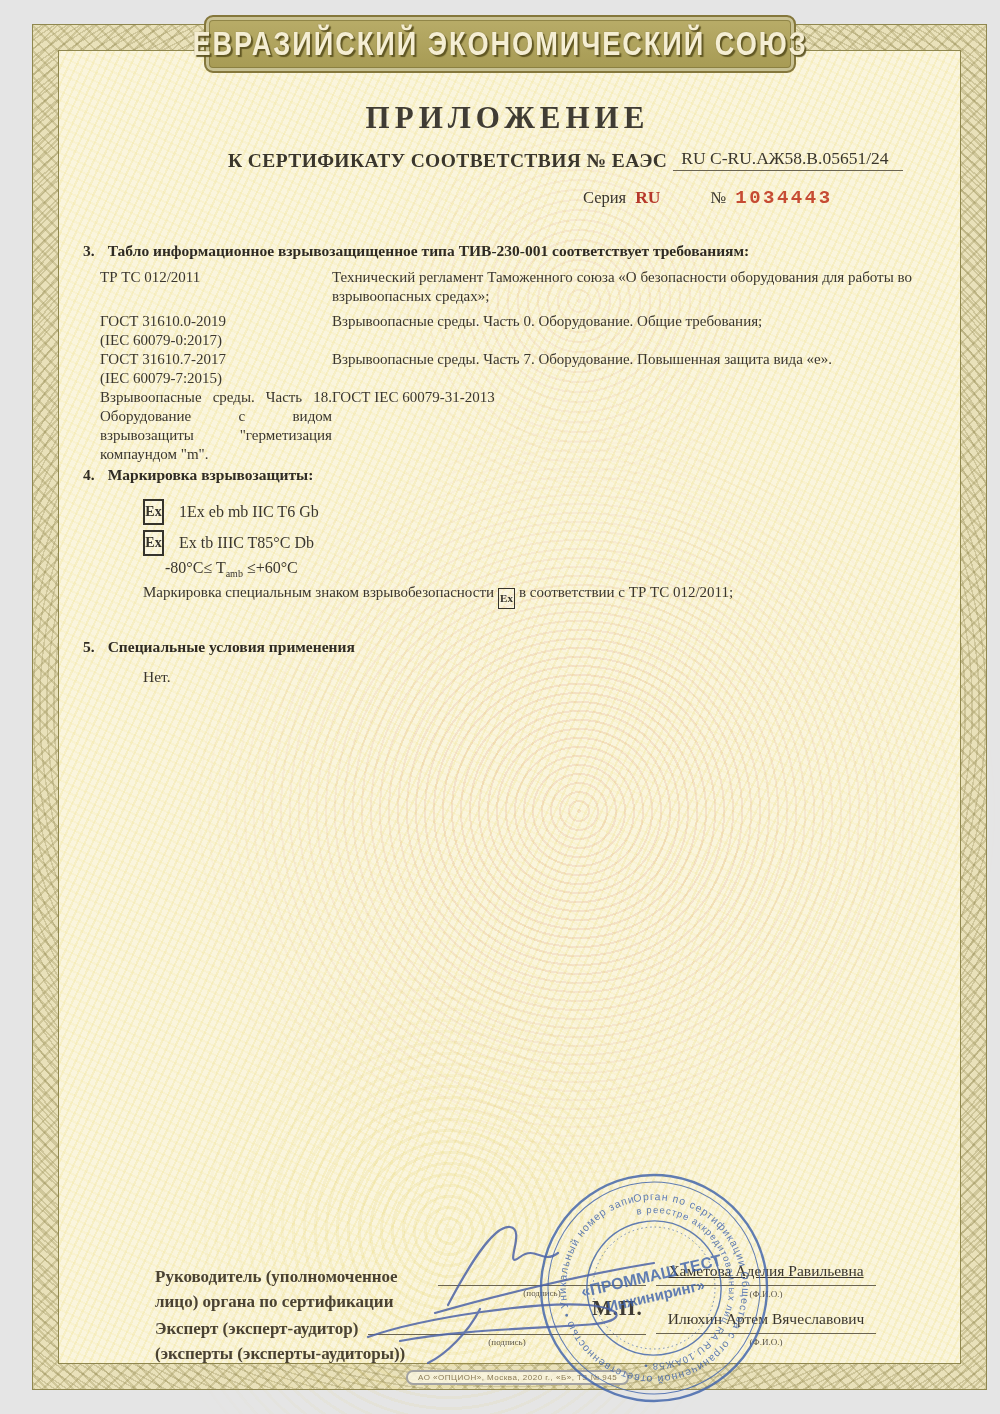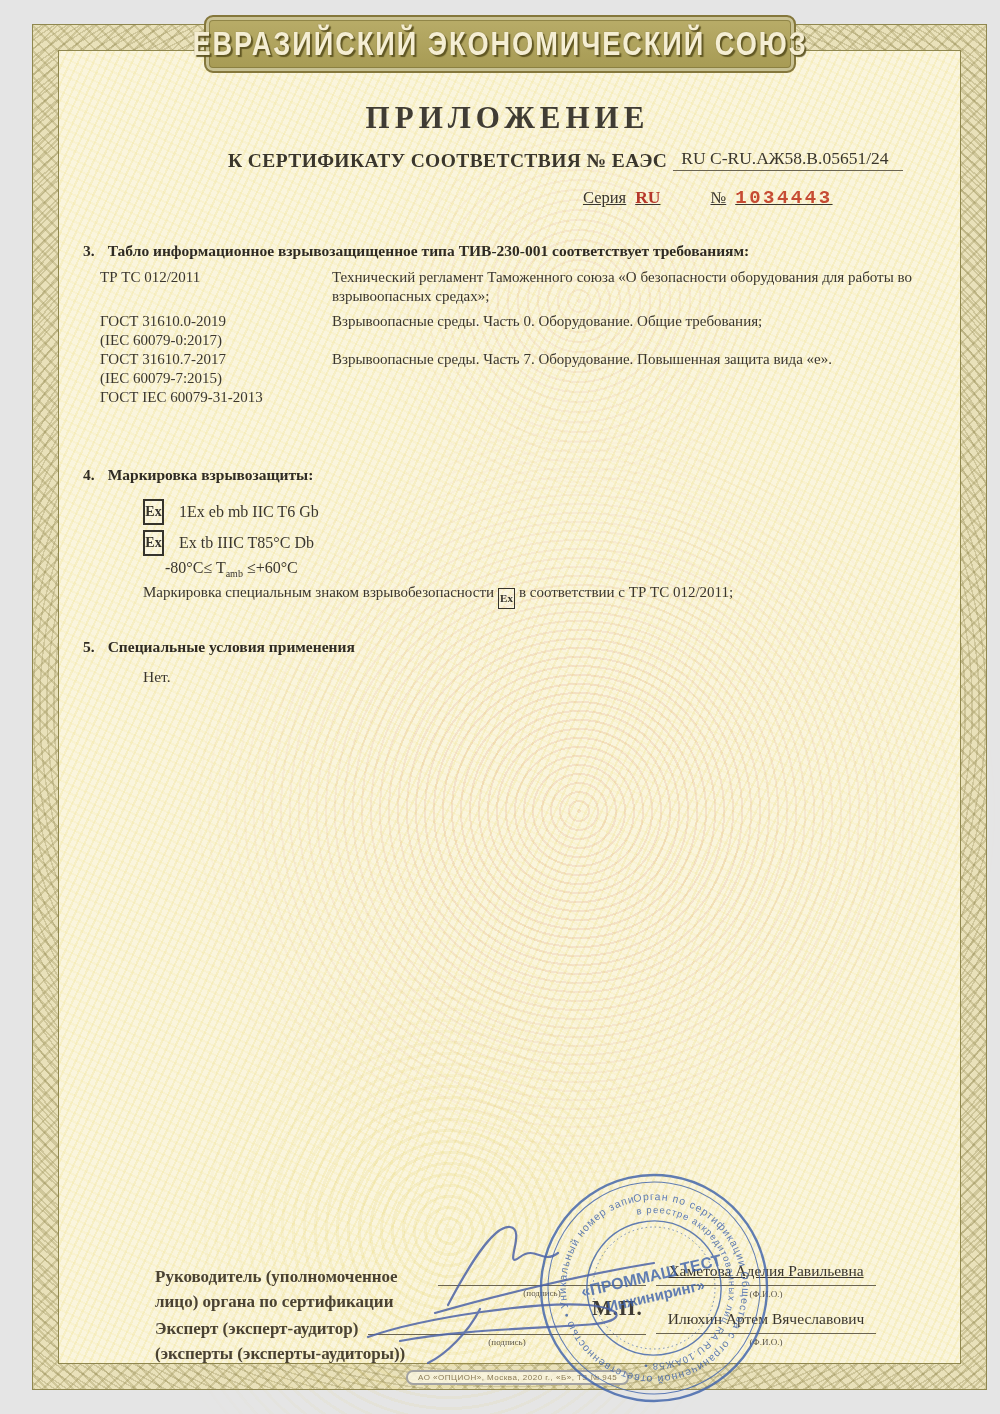--- a/index.html
+++ b/index.html
@@ -41,21 +41,21 @@
 
   .abs{position:absolute;z-index:2;}
 
   
   .doc-title{left:60px;top:100px;width:895px;text-align:center;
              font-size:31px;font-weight:bold;letter-spacing:5px;color:#403c34;}
   .subtitle-row{left:228px;top:148px;display:flex;align-items:flex-end;white-space:nowrap;text-align:center;}
   .subtitle{font-size:19.5px;font-weight:bold;letter-spacing:.4px;color:#3a362c;}
   .cert-num{font-size:17.5px;color:#3a362c;border-bottom:1px solid #6b6552;
             padding:0 14px 1px 8px;margin-left:6px;margin-bottom:1px;}
-  .series-row{left:583px;top:187px;display:flex;align-items:baseline;font-size:16.5px;white-space:nowrap;text-decoration:underline;}
+  .series-row{left:583px;top:187px;display:flex;align-items:baseline;font-size:16.5px;white-space:nowrap;}
   .series-val{color:#b5372a;font-weight:bold;font-size:17.5px;margin-left:9px;}
   .num-sign{margin-left:50px;}
   .num-val{font-family:"Liberation Mono",monospace;font-size:19px;letter-spacing:2.5px;
            color:#c64b33;margin-left:9px;font-weight:bold;}
 
   
   .sec-heading{display:flex;gap:13px;font-weight:bold;font-size:15.5px;color:#2f2b23;}
   .sh3{left:83px;top:242px;width:830px;}
   .sh4{left:83px;top:466px;}
   .sh5{left:83px;top:638px;}
@@ -142,20 +142,21 @@
 
   <div class="abs req-grid">
     <div class="req-code gap-b">ТР ТС 012/2011</div>
     <div class="req-text gap-b">Технический регламент Таможенного союза «О безопасности оборудования для работы во взрывоопасных средах»;</div>
     <div class="req-code">ГОСТ 31610.0-2019
 (IEC 60079-0:2017)</div>
     <div class="req-text">Взрывоопасные среды. Часть 0. Оборудование. Общие требования;</div>
     <div class="req-code">ГОСТ 31610.7-2017
 (IEC 60079-7:2015)</div>
     <div class="req-text">Взрывоопасные среды. Часть 7. Оборудование. Повышенная защита вида «е».</div>
+    <div class="req-text">Взрывоопасные среды. Часть 18. Оборудование с видом взрывозащиты "герметизация компаундом "m".</div>
     <div class="req-code">ГОСТ IEC 60079-31-2013</div>
   </div>
 
   <div class="abs sec-heading sh4">
     <span>4.</span>
     <span>Маркировка взрывозащиты:</span>
   </div>
 
   <div class="abs ex-line exl1">
     <span class="ex-box">Ex</span>

